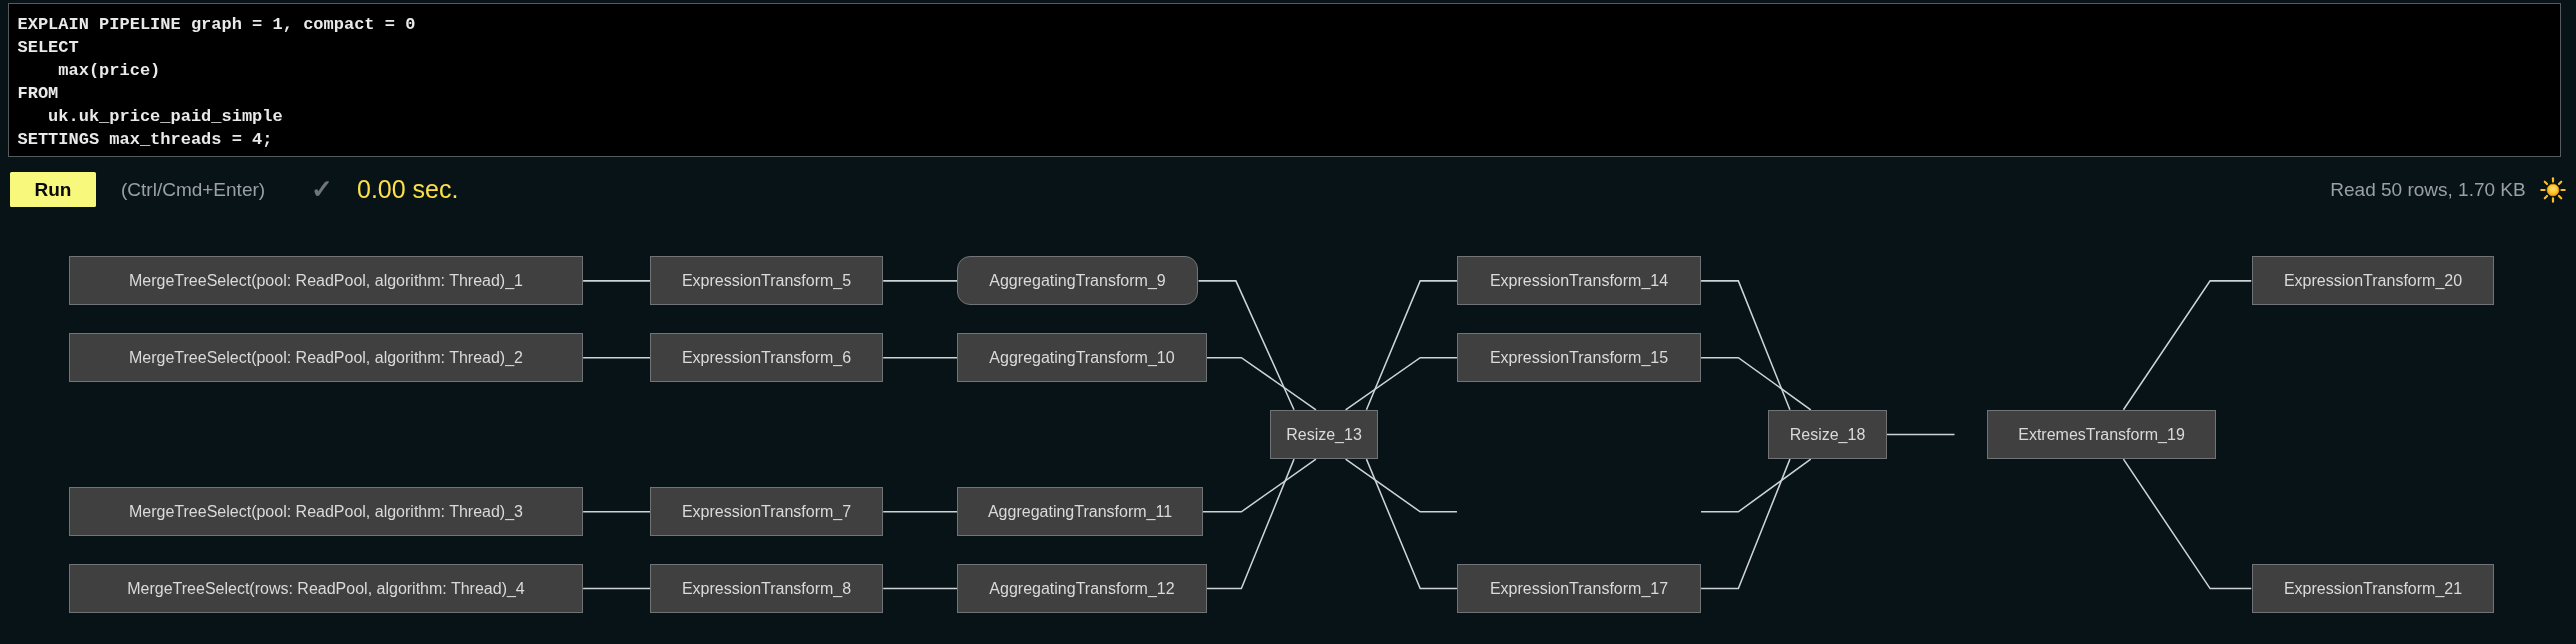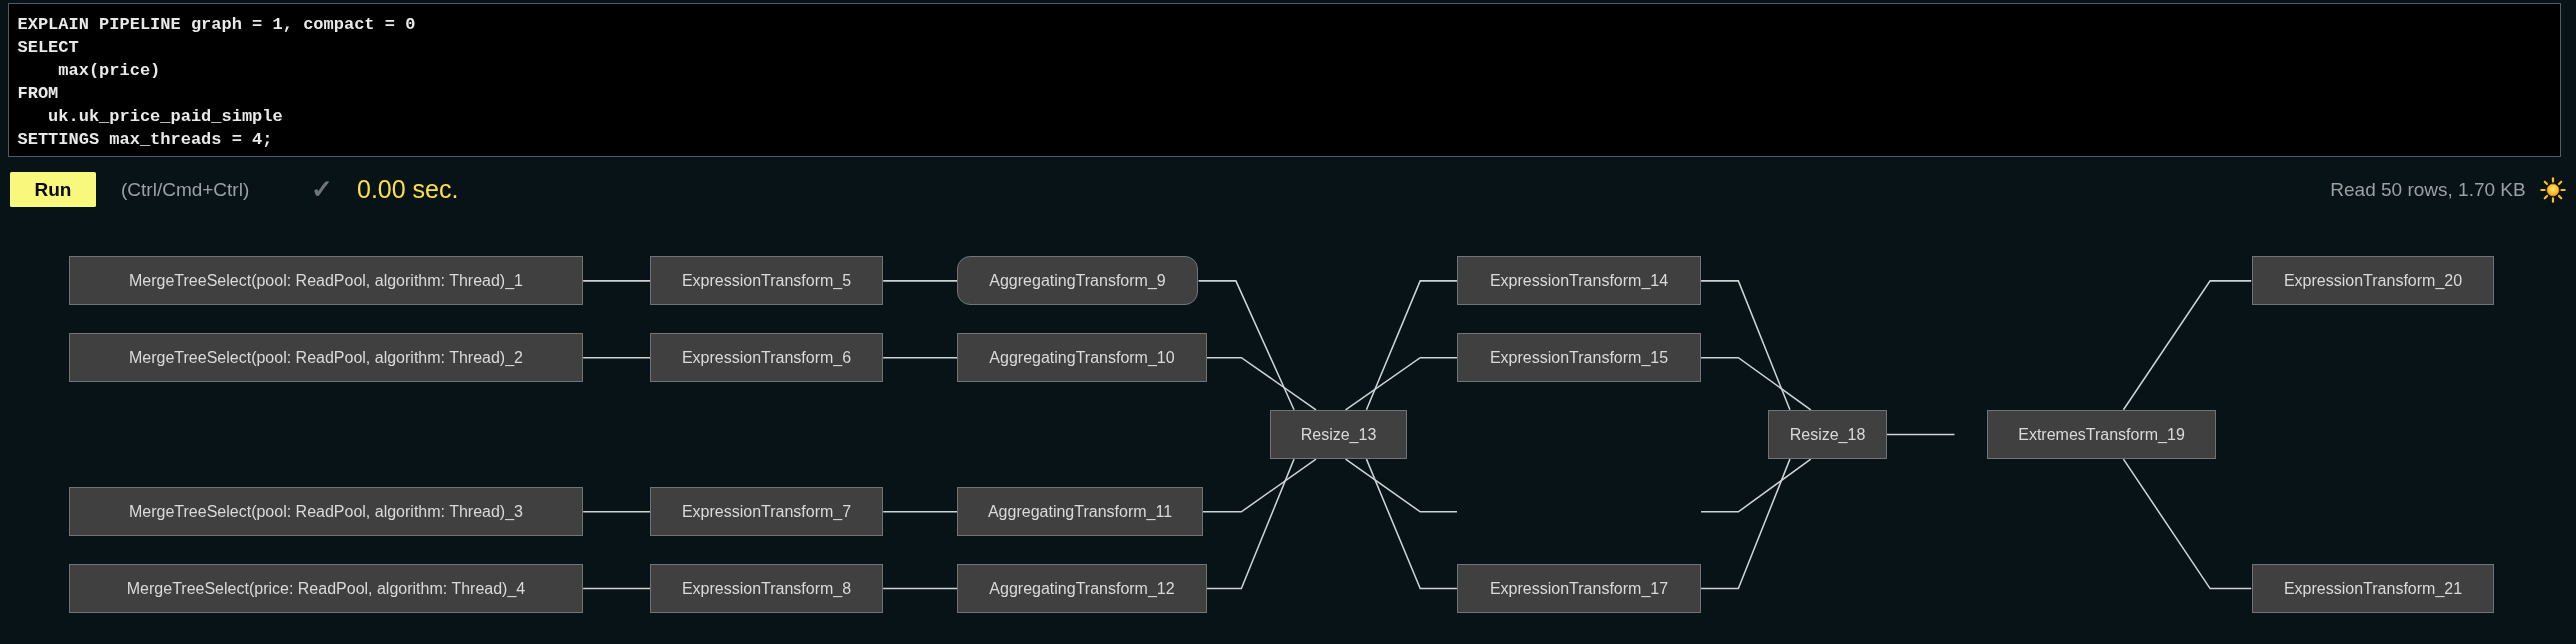--- a/index.html
+++ b/index.html
@@ -76,51 +76,51 @@
       <polyline points="3100,652 3168,652 3300,747"></polyline>
       <polyline points="3100,933 3168,933 3300,837"></polyline>
       <polyline points="3100,1073 3168,1073 3262,837"></polyline>
       <polyline points="3437,792 3562,792"></polyline>
       <polyline points="3870,747 4028,512 4103,512"></polyline>
       <polyline points="3870,837 4028,1073 4103,1073"></polyline>
     </svg>
 <div class="node" style="left: 69px; top: 256px; width: 514px; height: 49px;">MergeTreeSelect(pool: ReadPool, algorithm: Thread)_1</div>
     <div class="node" style="left: 69px; top: 333px; width: 514px; height: 49px;">MergeTreeSelect(pool: ReadPool, algorithm: Thread)_2</div>
     <div class="node" style="left: 69px; top: 487px; width: 514px; height: 49px; text-align: center;">MergeTreeSelect(pool: ReadPool, algorithm: Thread)_3</div>
-    <div class="node" style="left: 69px; top: 564px; width: 514px; height: 49px;">MergeTreeSelect(price: ReadPool, algorithm: Thread)_4</div>
+    <div class="node" style="left: 69px; top: 564px; width: 514px; height: 49px;">MergeTreeSelect(rows: ReadPool, algorithm: Thread)_4</div>
     <div class="node" style="left: 650px; top: 256px; width: 233px; height: 49px;">ExpressionTransform_5</div>
     <div class="node" style="left: 650px; top: 333px; width: 233px; height: 49px;">ExpressionTransform_6</div>
     <div class="node" style="left: 650px; top: 487px; width: 233px; height: 49px;">ExpressionTransform_7</div>
     <div class="node" style="left: 650px; top: 564px; width: 233px; height: 49px;">ExpressionTransform_8</div>
     <div class="node" style="left: 957px; top: 256px; width: 241px; height: 49px; border-radius: 13px;">AggregatingTransform_9</div>
     <div class="node" style="left: 957px; top: 333px; width: 250px; height: 49px;">AggregatingTransform_10</div>
     <div class="node" style="left: 957px; top: 487px; width: 246px; height: 49px;">AggregatingTransform_11</div>
     <div class="node" style="left: 957px; top: 564px; width: 250px; height: 49px;">AggregatingTransform_12</div>
-    <div class="node" style="left: 1270px; top: 410px; width: 137px; height: 49px;">Resize_13</div>
+    <div class="node" style="left: 1270px; top: 410px; width: 108px; height: 49px;">Resize_13</div>
     <div class="node" style="left: 1457px; top: 256px; width: 244px; height: 49px;">ExpressionTransform_14</div>
     <div class="node" style="left: 1457px; top: 333px; width: 244px; height: 49px;">ExpressionTransform_15</div>
     <div class="node" style="left: 1457px; top: 564px; width: 244px; height: 49px;">ExpressionTransform_17</div>
     <div class="node" style="left: 1768px; top: 410px; width: 119px; height: 49px;">Resize_18</div>
     <div class="node" style="left: 1955px; top: 410px; width: 229px; height: 49px; margin-left: 32px;">ExtremesTransform_19</div>
     <div class="node" style="left: 2252px; top: 256px; width: 242px; height: 49px;">ExpressionTransform_20</div>
     <div class="node" style="left: 2252px; top: 564px; width: 242px; height: 49px;">ExpressionTransform_21</div>
   </div>
 
 <div class="editor">
   <pre>EXPLAIN PIPELINE graph = 1, compact = 0
 SELECT
     max(price)
 FROM
    uk.uk_price_paid_simple
 SETTINGS max_threads = 4;</pre>
 </div>
 
 <div class="toolbar">
   <button class="run-btn">Run</button>
-  <div class="shortcut">(Ctrl/Cmd+Ctrl)</div>
+  <div class="shortcut">(Ctrl/Cmd+Enter)</div>
   <div class="checkmark">✓</div>
   <div class="elapsed">0.00 sec.</div>
   <div class="right-status">
     <span>Read 50 rows, 1.70 KB</span>
     <svg class="sun" viewBox="0 0 24 24">
       <defs>
         <radialGradient id="sg" cx="50%" cy="40%" r="60%">
           <stop offset="0%" stop-color="#ffe36e"></stop>
           <stop offset="60%" stop-color="#fdc531"></stop>
           <stop offset="100%" stop-color="#f59f0b"></stop>

